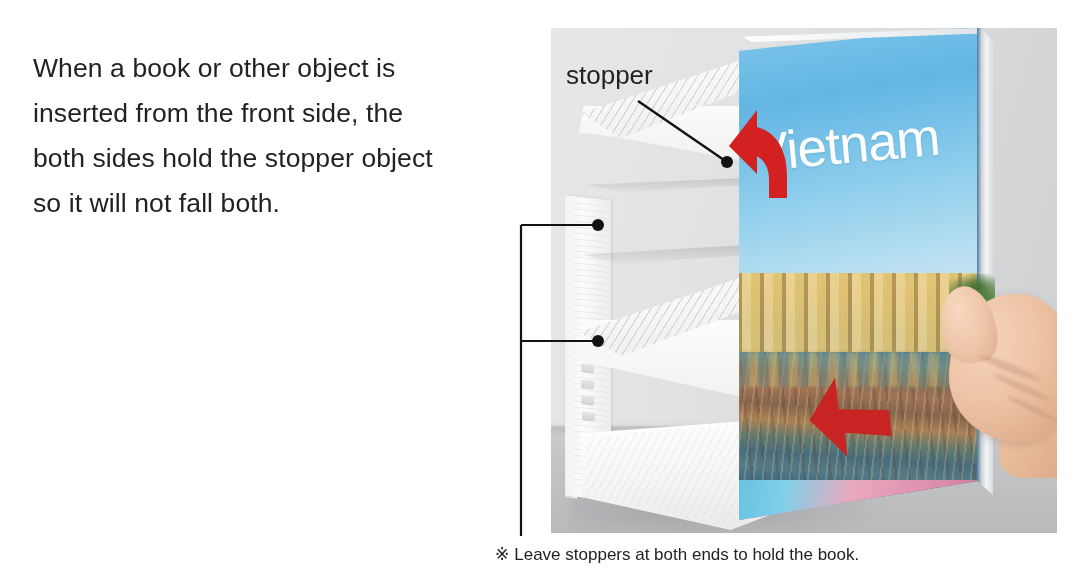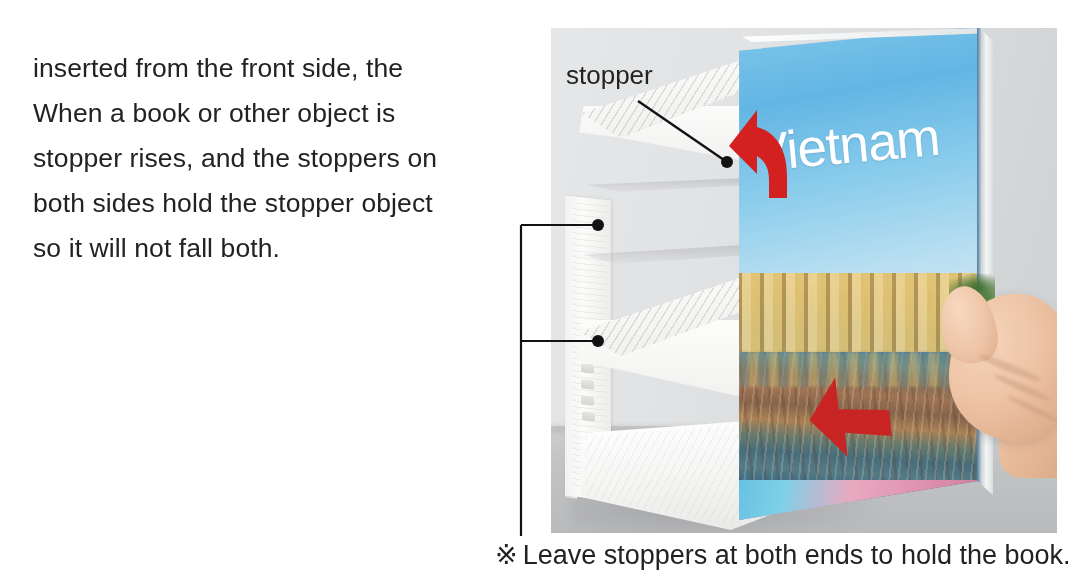--- a/index.html
+++ b/index.html
@@ -32,21 +32,21 @@
     letter-spacing: 0.1px;
     font-weight: 400;
   }
   #description-text .ln { display: block; white-space: nowrap; }
 
   
   #bottom-caption {
     position: absolute;
     left: 495px;
     top: 538px;
-    font-size: 27px;
+    font-size: 17px;
     line-height: 34px;
     color: #222222;
     white-space: nowrap;
   }
   #bottom-caption .mark { margin-right: 5px; }
 
   
   #photo-panel {
     position: absolute;
     left: 551px;
@@ -305,23 +305,22 @@
       radial-gradient(ellipse at 62% 40%, #3f6b31 0%, rgba(63,107,49,0) 60%),
       radial-gradient(ellipse at 82% 70%, #5b8c42 0%, rgba(91,140,66,0) 64%);
   }
 </style>
 </head>
 <body>
 
 <div id="page">
 
   <div id="description-text">
+    <span class="ln">When a book or other object is</span>
     <span class="ln">inserted from the front side, the</span>
-    <span class="ln">When a book or other object is</span>
-    <span class="ln">stopper rises, and the stoppers on</span>
     <span class="ln">both sides hold the stopper object</span>
     <span class="ln">so it will not fall both.</span>
   </div>
 
   <div id="photo-panel">
 
     <div class="backdrop-wall"></div>
     <div class="backdrop-table"></div>
     <div class="backdrop-seam"></div>
 

